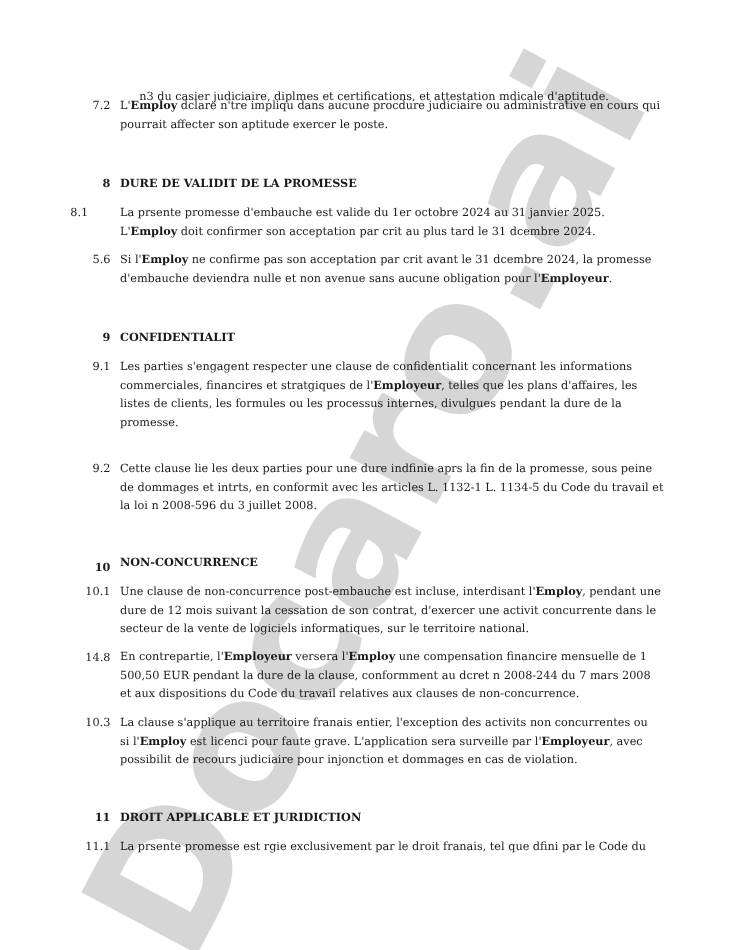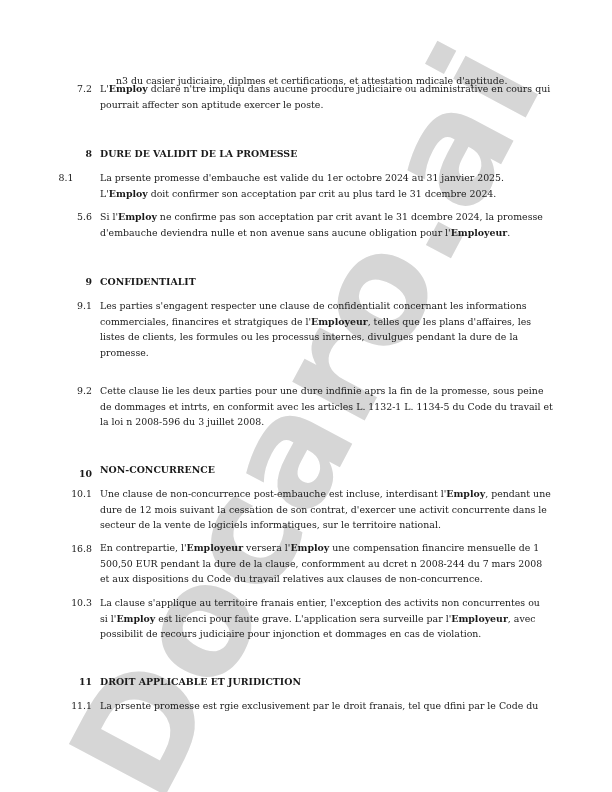--- a/index.html
+++ b/index.html
@@ -136,21 +136,21 @@
     <div class="sec-num" style="top:466px;">10</div>
     <div class="sec-title" style="top:462px;">NON-CONCURRENCE</div>
 
     <div class="num" style="top:486px;">10.1</div>
     <div class="line-block" style="top:486px;">
         <span class="ln">Une clause de non-concurrence post-embauche est incluse, interdisant  l'<b>Employ</b>, pendant une</span>
         <span class="ln">dure de 12 mois suivant la cessation de son contrat, d'exercer une activit concurrente dans le</span>
         <span class="ln">secteur de la vente de logiciels informatiques, sur le territoire national.</span>
       </div>
 
-    <div class="num" style="top:541px;">16.8</div>
+    <div class="num" style="top:541px;">14.8</div>
     <div class="line-block" style="top:540px;">
         <span class="ln">En contrepartie, l'<b>Employeur</b> versera  l'<b>Employ</b> une compensation financire mensuelle de 1</span>
         <span class="ln">500,50 EUR pendant la dure de la clause, conformment au dcret n 2008-244 du 7 mars 2008</span>
         <span class="ln">et aux dispositions du Code du travail relatives aux clauses de non-concurrence.</span>
       </div>
 
     <div class="num" style="top:595px;">10.3</div>
     <div class="line-block" style="top:595px;">
         <span class="ln">La clause s'applique au territoire franais entier,  l'exception des activits non concurrentes ou</span>
         <span class="ln">si l'<b>Employ</b> est licenci pour faute grave. L'application sera surveille par l'<b>Employeur</b>, avec</span>

